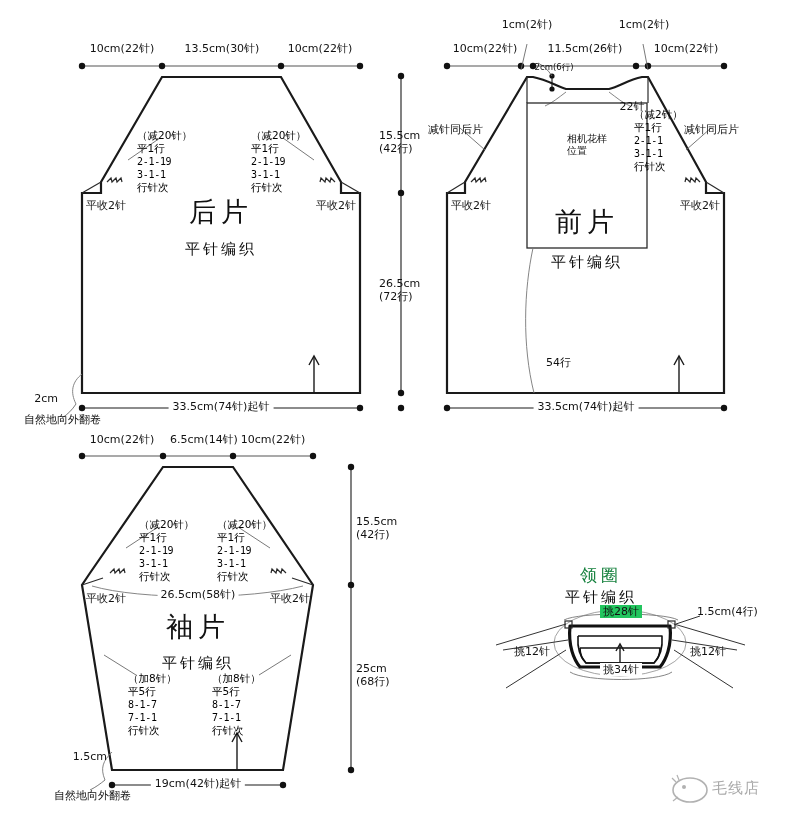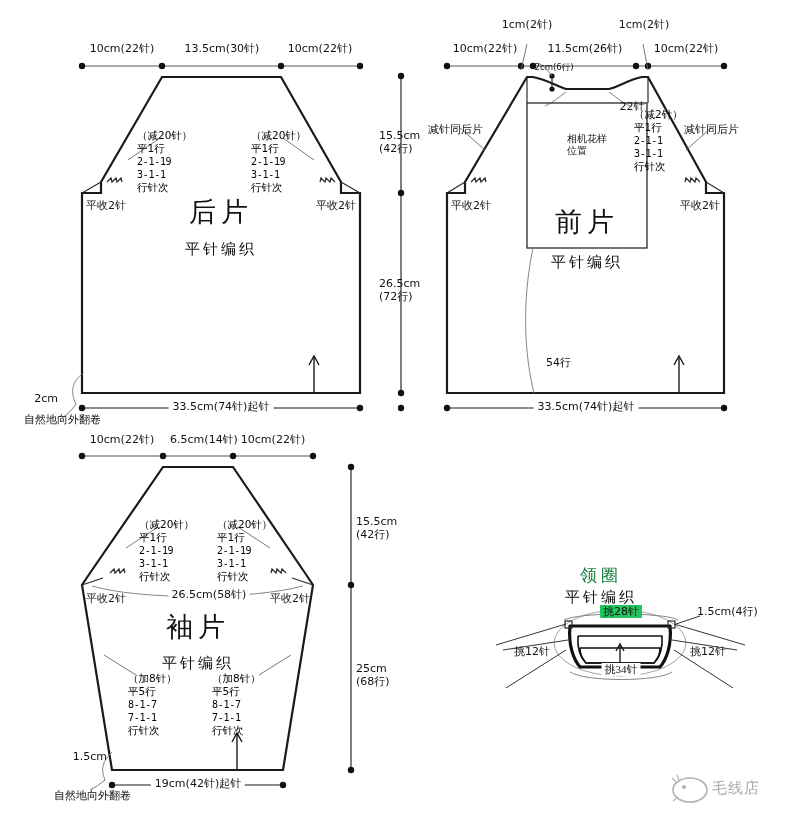--- a/index.html
+++ b/index.html
@@ -399,21 +399,21 @@
   <div class="instr" style="position:absolute; left:217px; top:518px;">
     <span class="ln">（减20针）</span>
     <span class="ln">平1行</span>
     <span class="ln mono">2-1-19</span>
     <span class="ln mono">3-1-1</span>
     <span class="ln">行针次</span>
   </div>
 
   <div class="lbl" style="left:86px; top:592px;">平收2针</div>
   <div class="lbl r" style="left:310px; top:592px;">平收2针</div>
-  <div class="lbl c" style="left:209px; top:588px; background:#fff; padding:0 3px;">26.5cm(58针)</div>
+  <div class="lbl c" style="left:198px; top:588px; background:#fff; padding:0 3px;">26.5cm(58针)</div>
 
   <div class="lbl c big-title" style="left:198px; top:611px;">袖片</div>
   <div class="lbl c mid-title" style="left:198px; top:654px;">平针编织</div>
 
   <div class="instr" style="position:absolute; left:128px; top:672px;">
     <span class="ln">（加8针）</span>
     <span class="ln">平5行</span>
     <span class="ln mono">8-1-7</span>
     <span class="ln mono">7-1-1</span>
     <span class="ln">行针次</span>
@@ -433,21 +433,21 @@
 
   <div class="lbl" style="left:356px; top:515px;">15.5cm
 (42行)</div>
   <div class="lbl" style="left:356px; top:662px;">25cm
 (68行)</div>
 
   <div class="lbl c neck-title" style="left:601px; top:565px;">领圈</div>
   <div class="lbl c mid-title" style="left:601px; top:588px;">平针编织</div>
 
   <div class="lbl c" style="left:621px; top:605px; background:#22c55e; padding:0 3px;">挑28针</div>
-  <div class="lbl c" style="left:621px; top:663px; background:#fff; padding:0 3px;font-family:Liberation Serif, serif;">挑34针</div>
+  <div class="lbl c" style="left:621px; top:663px; background:#fff; padding:0 3px;">挑34针</div>
   <div class="lbl r" style="left:550px; top:645px;">挑12针</div>
   <div class="lbl" style="left:690px; top:645px;">挑12针</div>
   <div class="lbl" style="left:697px; top:605px;">1.5cm(4行)</div>
 
   <div class="watermark" style="left:712px; top:779px;">
     <span class="wm-text">毛线店</span>
   </div>
 
 </div>
 

